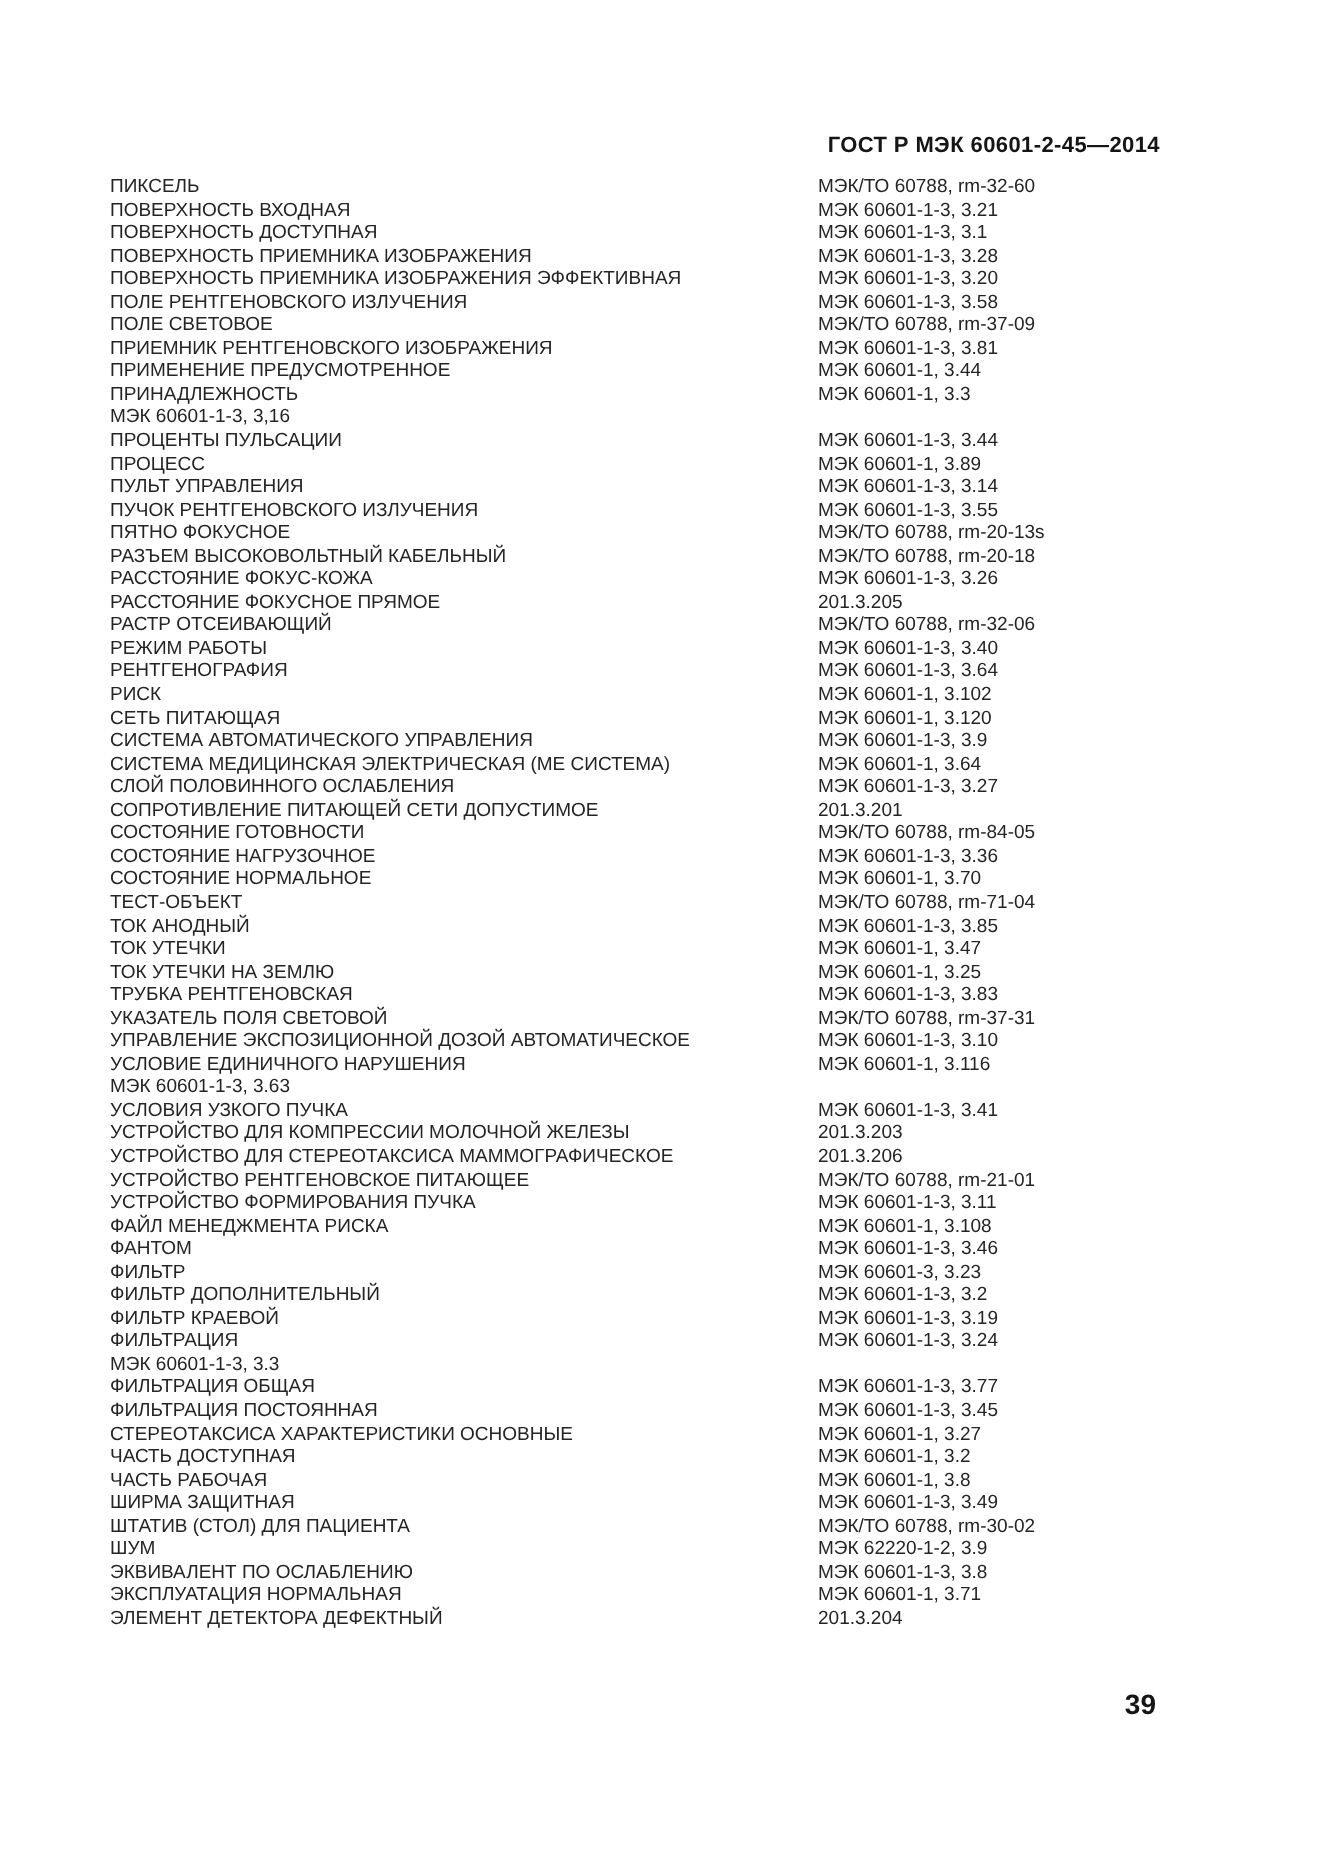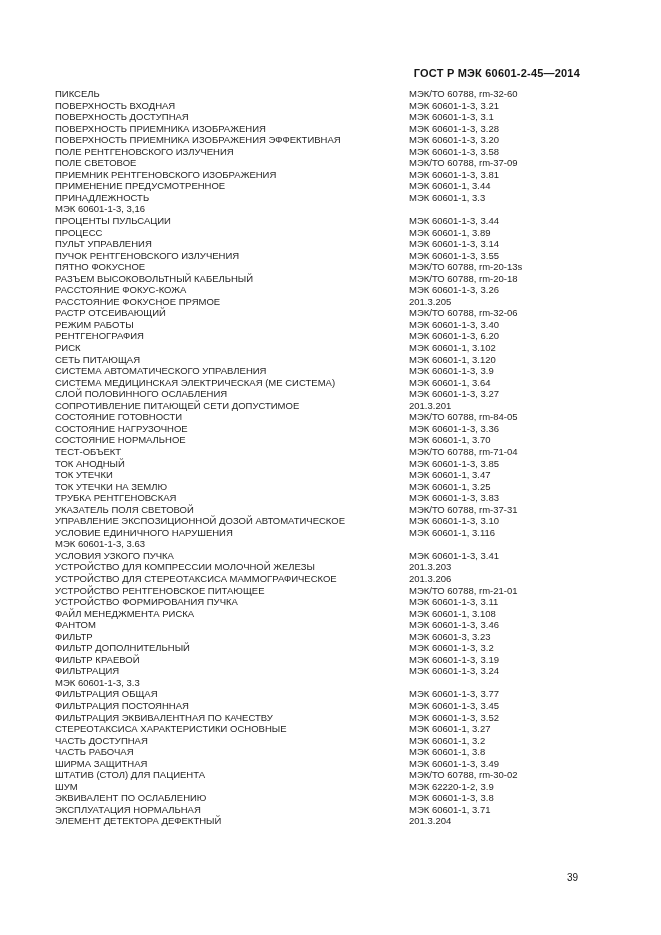--- a/index.html
+++ b/index.html
@@ -46,24 +46,23 @@
     flex: 0 0 354px;
     overflow: visible;
   }
   .index-ref {
     flex: 1;
   }
   .page-number {
     position: absolute;
     top: 844px;
     right: 83px;
-    font-size: 10px;
-    font-weight: normal;
+    font-size: 14px;
+    font-weight: bold;
     color: #151515;
-    margin-top: 28px;
   }
 </style>
 </head>
 <body>
 
 <div class="page">
 
   <div class="doc-header">ГОСТ Р МЭК 60601-2-45—2014</div>
 
   <div class="index-list">
@@ -146,21 +145,21 @@
       <div class="index-row">
       <span class="index-term">РАСТР ОТСЕИВАЮЩИЙ</span>
       <span class="index-ref">МЭК/ТО 60788, rm-32-06</span>
     </div>
       <div class="index-row">
       <span class="index-term">РЕЖИМ РАБОТЫ</span>
       <span class="index-ref">МЭК 60601-1-3, 3.40</span>
     </div>
       <div class="index-row">
       <span class="index-term">РЕНТГЕНОГРАФИЯ</span>
-      <span class="index-ref">МЭК 60601-1-3, 6.20</span>
+      <span class="index-ref">МЭК 60601-1-3, 3.64</span>
     </div>
       <div class="index-row">
       <span class="index-term">РИСК</span>
       <span class="index-ref">МЭК 60601-1, 3.102</span>
     </div>
       <div class="index-row">
       <span class="index-term">СЕТЬ ПИТАЮЩАЯ</span>
       <span class="index-ref">МЭК 60601-1, 3.120</span>
     </div>
       <div class="index-row">
@@ -275,24 +274,20 @@
     </div>
       <div class="index-row">
       <span class="index-term">ФИЛЬТРАЦИЯ ОБЩАЯ</span>
       <span class="index-ref">МЭК 60601-1-3, 3.77</span>
     </div>
       <div class="index-row">
       <span class="index-term">ФИЛЬТРАЦИЯ ПОСТОЯННАЯ</span>
       <span class="index-ref">МЭК 60601-1-3, 3.45</span>
     </div>
       <div class="index-row">
-      <span class="index-term">ФИЛЬТРАЦИЯ ЭКВИВАЛЕНТНАЯ ПО КАЧЕСТВУ</span>
-      <span class="index-ref">МЭК 60601-1-3, 3.52</span>
-    </div>
-      <div class="index-row">
       <span class="index-term">СТЕРЕОТАКСИСА ХАРАКТЕРИСТИКИ ОСНОВНЫЕ</span>
       <span class="index-ref">МЭК 60601-1, 3.27</span>
     </div>
       <div class="index-row">
       <span class="index-term">ЧАСТЬ ДОСТУПНАЯ</span>
       <span class="index-ref">МЭК 60601-1, 3.2</span>
     </div>
       <div class="index-row">
       <span class="index-term">ЧАСТЬ РАБОЧАЯ</span>
       <span class="index-ref">МЭК 60601-1, 3.8</span>

